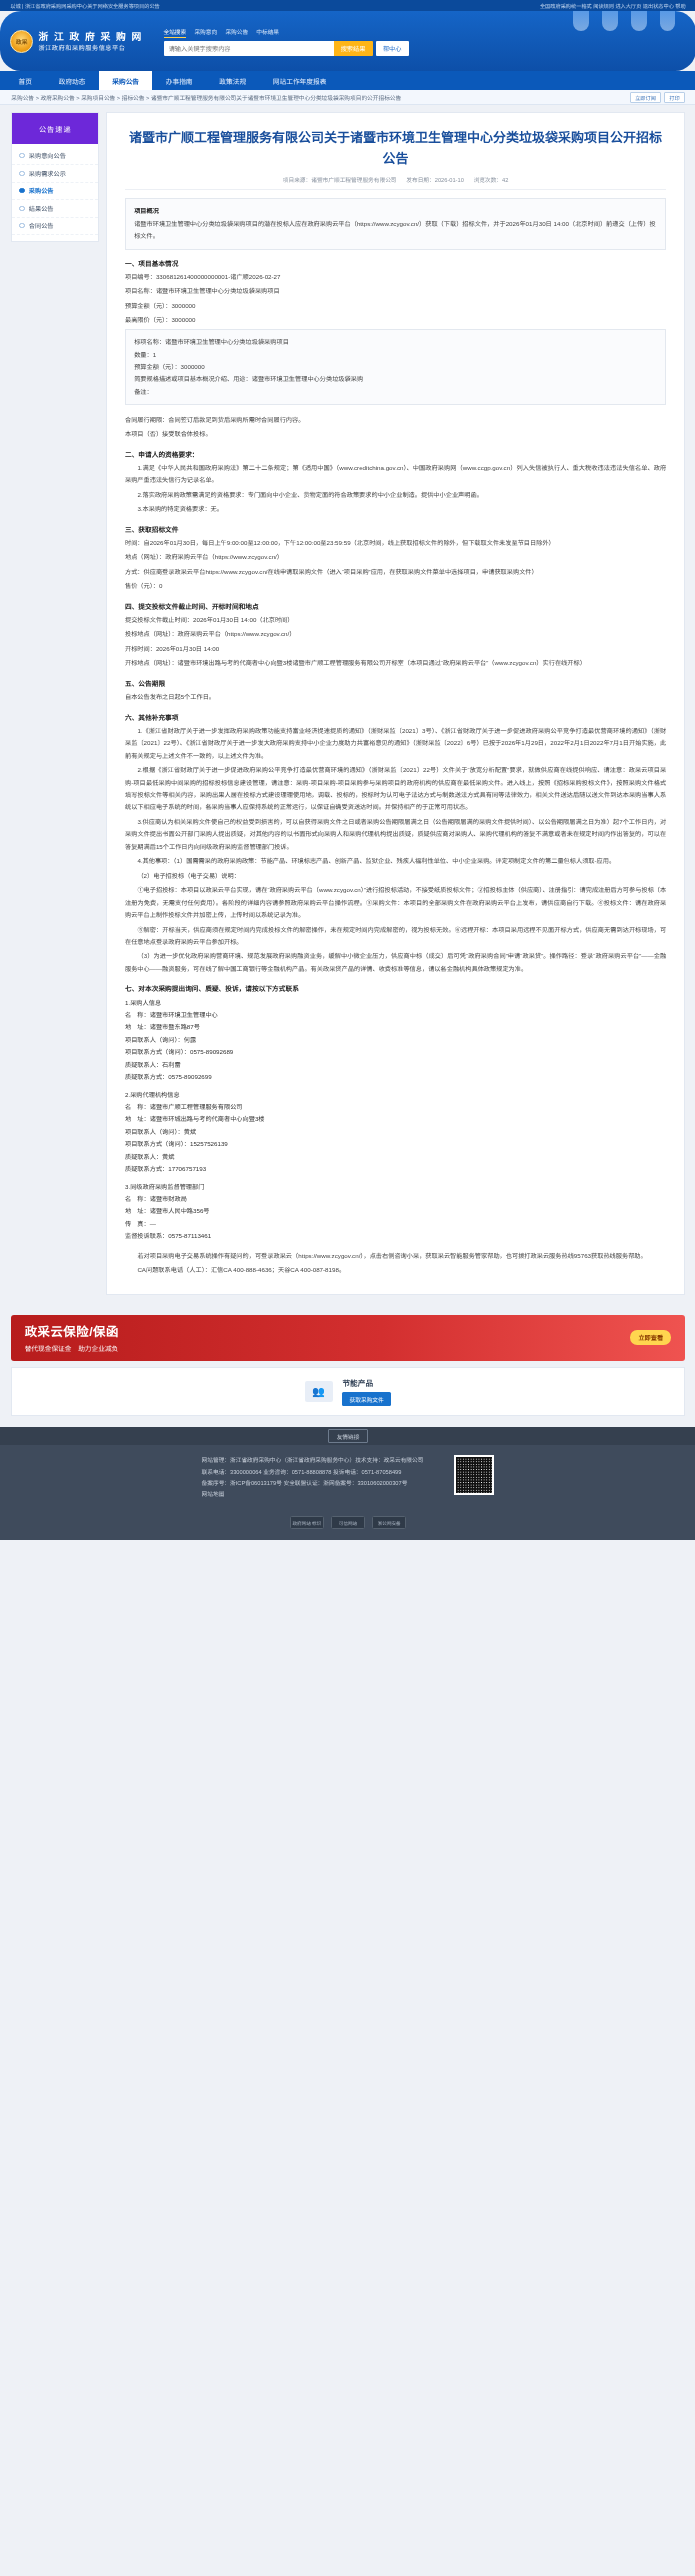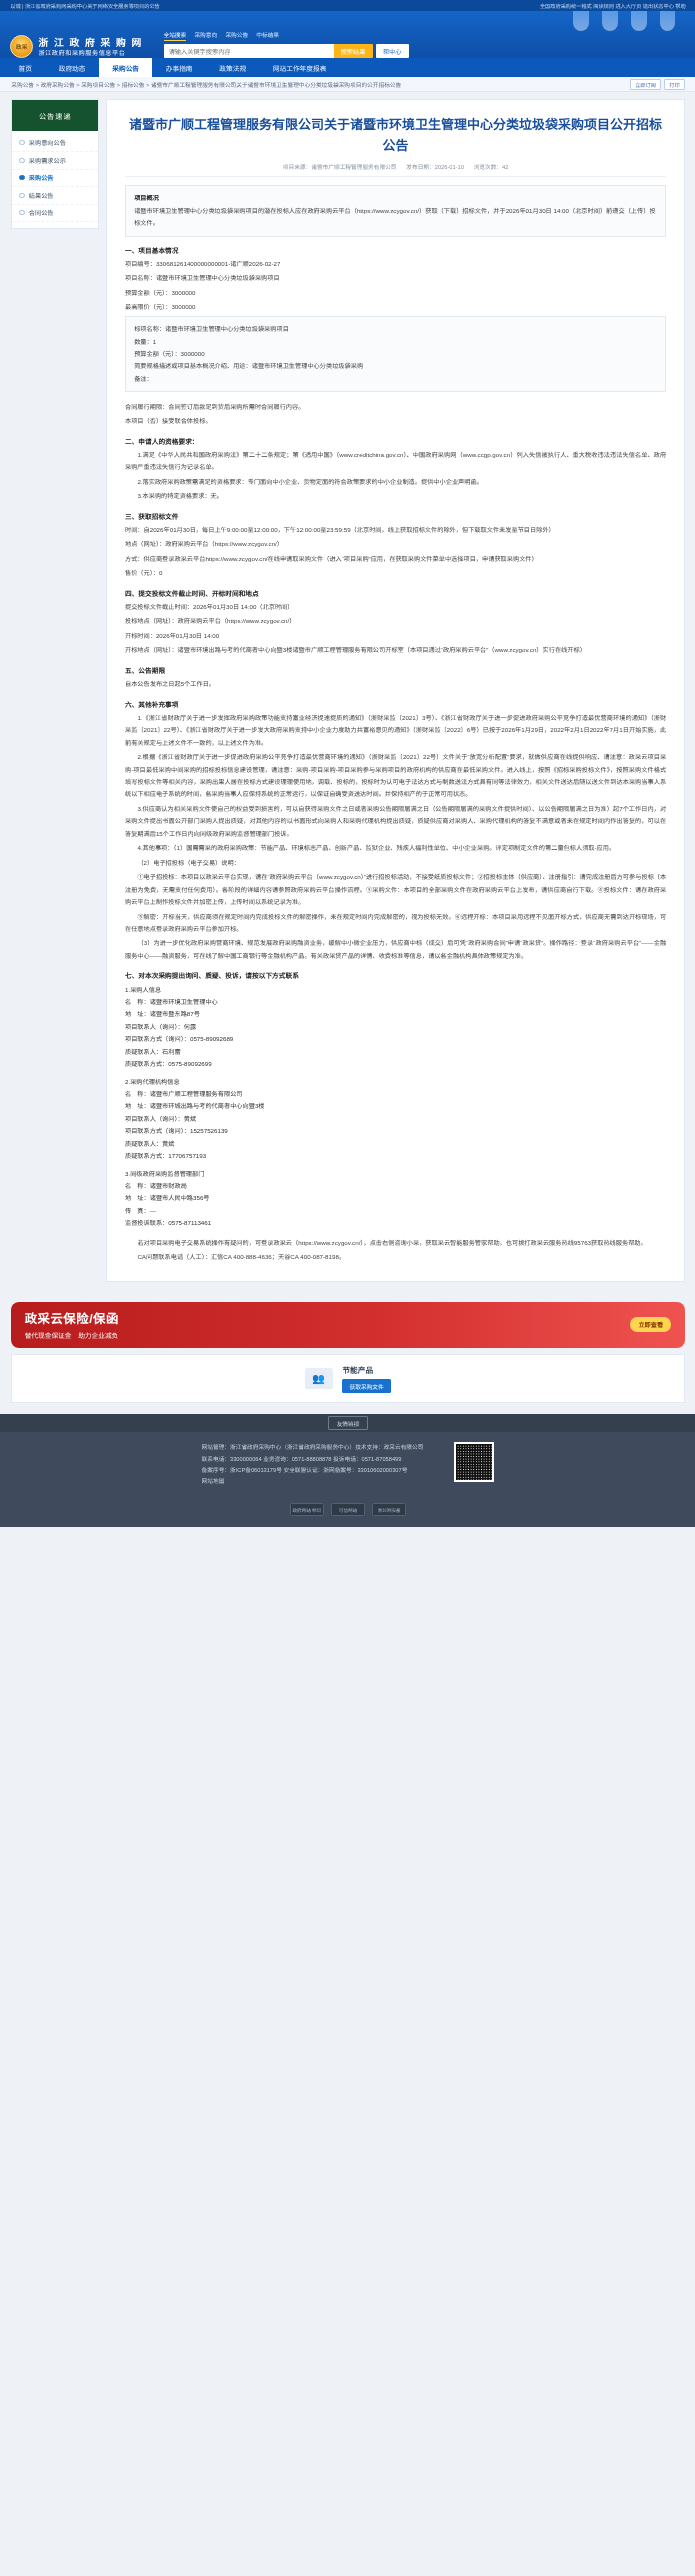--- a/index.html
+++ b/index.html
@@ -20,24 +20,25 @@
     align-items: center;
     padding: 0 10.3px;
     justify-content: space-between;
   }
   .topstrip .left { opacity: .9; }
   .topstrip .right { opacity: .9; }
 
   .masthead {
     background: linear-gradient(180deg,#1565c7 0%, #0d4fa8 100%);
     position: relative;
-    height: 47px;
+    height: 60px;
     padding: 0 10.3px;
     display: flex;
-    align-items: flex-end;
+    align-items: center;
+    border-radius: 21px;
   }
   .logo-wrap { display:flex; align-items:center; gap:5.2px; }
   .logo-emblem {
     width: 23px; height: 23px; border-radius: 50%;
     background: radial-gradient(circle at 50% 40%, #ffd97a 0%, #f0a21c 60%, #d3850c 100%);
     display:flex; align-items:center; justify-content:center;
     color:#7a4a05; font-size: 5.7px; font-weight:bold;
     border: 1px solid #ffe9b0;
   }
   .logo-text { color:#fff; line-height:1.25; }
@@ -103,21 +104,21 @@
     align-items: flex-start;
   }
 
   .sidebar {
     width: 88px;
     background:#fff;
     border:0.5px solid #e2e8f1;
     flex: 0 0 88px;
   }
   .sidebar .head {
-    background:#14532d; color:#fff; font-size: 7.2px;
+    background:#6d28d9; color:#fff; font-size: 7.2px;
     height: 31px; display:flex; align-items:center; justify-content:center;
     letter-spacing: 1px;
   }
   .sidebar .slist { padding: 3.1px 0 6.2px 0; }
   .sidebar .sitem {
     height: 17.5px; display:flex; align-items:center; gap:4.1px;
     padding: 0 7.2px; font-size: 6.2px; color:#44546a; cursor:pointer;
     border-bottom: 0.5px dashed #eef2f7;
   }
   .sidebar .sitem .dot {
@@ -156,21 +157,21 @@
   p.ind { text-indent: 2em; }
 
   .contact p { margin: 0; font-size:6.2px; line-height:2.0; }
 
   .tail { font-size:6.2px; line-height:2.0; margin-top: 7.2px; color:#444; }
 
   .banner {
     margin: 9.3px 11.3px 0 11.3px;
     height: 46px;
     background: linear-gradient(90deg,#b71c1c 0%, #d32f2f 55%, #ef5350 100%);
-    border-radius:8px;
+    border-radius:3px;
     display:flex; align-items:center; justify-content:space-between;
     padding: 0 13.4px; color:#fff; position:relative; overflow:hidden;
   }
   .banner .b1 { font-size: 12.4px; font-weight: bold; letter-spacing: 0.5px; }
   .banner .b2 { font-size: 6.7px; margin-top:3.1px; opacity:.95; }
   .banner .bbtn {
     background:#ffd54f; color:#8a3c00; font-size: 6.2px;
     padding: 3.1px 8.2px; border-radius: 7.2px; font-weight:bold; cursor:pointer;
   }
 

